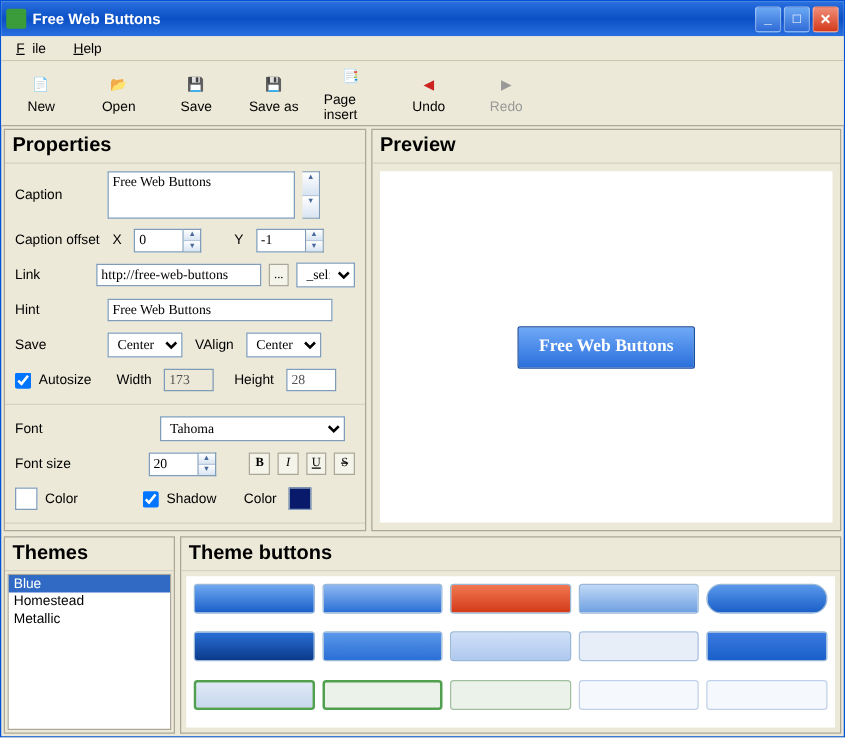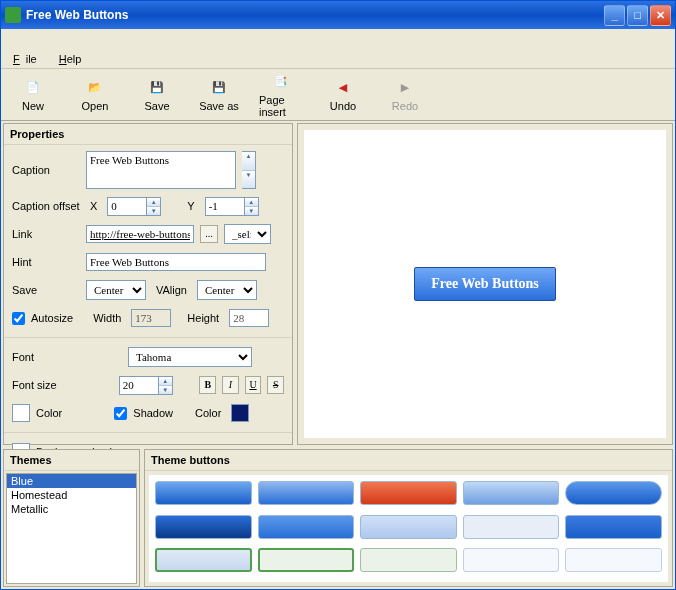--- a/index.html
+++ b/index.html
@@ -4,30 +4,30 @@
 <style>
 * { box-sizing: border-box; margin: 0; padding: 0; }
 body { font-family: Tahoma, sans-serif; font-size: 11px; background: #ece9d8; overflow: hidden; }
 .window { width: 676px; height: 590px; border: 1px solid #0053d6; display: flex; flex-direction: column; }
 .titlebar { height: 28px; background: linear-gradient(#2a70e0, #0a4fc5 50%, #2a70e0); display: flex; align-items: center; padding: 0 4px; color: white; }
 .titlebar .icon { width: 16px; height: 16px; background: #3a9c3a; border-radius: 2px; margin-right: 5px; }
 .titlebar .title { flex: 1; font-weight: bold; font-size: 12px; }
 .titlebar .btn { width: 21px; height: 21px; margin-left: 2px; border-radius: 3px; display: flex; align-items: center; justify-content: center; color: white; font-weight: bold; font-size: 11px; }
 .titlebar .min, .titlebar .max { background: linear-gradient(#6ca9f3,#2f6ad6); border: 1px solid #fff5; }
 .titlebar .close { background: linear-gradient(#f08d78,#d43a1a); border: 1px solid #fff5; }
-.menubar { height: 20px; background: #ece9d8; display: flex; align-items: center; padding: 0 6px; gap: 4px; border-bottom: 1px solid #cac6b4; margin-top: 20px; }
+.menubar { height: 20px; background: #ece9d8; display: flex; align-items: center; padding: 0 6px; gap: 4px; border-bottom: 1px solid #cac6b4; }
 .menubar span { padding: 1px 6px; cursor: default; }
 .toolbar { height: 52px; background: #ece9d8; display: flex; align-items: center; padding: 0 10px; gap: 18px; border-bottom: 1px solid #aca899; }
 .tbitem { display: flex; flex-direction: column; align-items: center; gap: 2px; width: 44px; cursor: default; }
 .tbitem.disabled { color: #999; }
 .tbicon { width: 20px; height: 20px; display: flex; align-items: center; justify-content: center; }
 .content { flex: 1; display: flex; flex-direction: column; }
 .row1 { display: flex; height: 326px; }
 .panel { background: #ece9d8; border: 1px solid #aca899; margin: 2px; display: flex; flex-direction: column; }
-.panel-title { font-weight: bold; padding: 4px 6px; border-bottom: 1px solid #d6d2c2; font-size: 11px; }
+.panel-title { font-weight: bold; padding: 4px 6px; border-bottom: 1px solid #d6d2c2; font-size: 16px; }
 .props { width: 290px; }
 .preview { flex: 1; }
 .preview-area { flex: 1; background: white; display: flex; align-items: center; justify-content: center; margin: 6px; }
 .preview-btn { background: linear-gradient(#6fa8f7,#2a6fdb); color: white; font-weight: bold; font-size: 14px; padding: 8px 16px; border: 1px solid #1a4d9e; border-radius: 2px; font-family: Tahoma; }
 .form { padding: 6px 8px; display: flex; flex-direction: column; gap: 6px; }
 .frow { display: flex; align-items: center; gap: 6px; min-height: 22px; }
 .frow label { width: 68px; }
 .frow .lab2 { width: auto; margin: 0 4px; }
 .sep { height: 1px; background: #d6d2c2; margin: 2px -8px; }
 input[type=text], textarea, select { border: 1px solid #7f9db9; font-family: Tahoma; font-size: 11px; padding: 2px 3px; background: white; }
@@ -126,21 +126,21 @@
             <div class="spinbox">
                 <input type="text" class="num" value="-1" style="">
                 <div class="spinbtns">
                   <div>▲</div>
                   <div>▼</div>
                 </div>
               </div>
           </div>
           <div class="frow">
             <label>Link</label>
-            <input type="text" style="width: 108px; text-decoration: underline;" value="http://free-web-buttons">
+            <input type="text" style="width: 132px;" value="http://free-web-buttons">
             <div class="fbtn">...</div>
             <select style="width:47px"><option>_self</option></select>
           </div>
           <div class="frow">
             <label>Hint</label>
             <input type="text" style="width: 180px;" value="Free Web Buttons">
           </div>
           <div class="frow">
             <label>Save</label>
             <select style="width:60px"><option>Center</option></select>
@@ -151,21 +151,21 @@
             <input type="checkbox" class="chk" checked="" style="">
             <span>Autosize</span>
             <span class="lab2" style="margin-left:14px">Width</span>
             <input type="text" class="num" disabled="" style="background: rgb(236, 233, 216);" value="173">
             <span class="lab2" style="margin-left:10px">Height</span>
             <input type="text" class="num" disabled="" style="background: #ffffff;" value="28">
           </div>
           <div class="sep"></div>
           <div class="frow">
             <label style="width:110px">Font</label>
-            <select style="width:124px"><option>Tahoma</option></select>
+            <select style="width:148px"><option>Tahoma</option></select>
           </div>
           <div class="frow">
             <label style="width:110px">Font size</label>
             <div class="spinbox">
                 <input type="text" class="num" value="20" style="">
                 <div class="spinbtns">
                   <div>▲</div>
                   <div>▼</div>
                 </div>
               </div>
@@ -186,20 +186,21 @@
           </div>
           <div class="sep"></div>
           <div class="frow">
             <div class="colorbox"></div>
             <span>Background color</span>
           </div>
         </div>
       </div>
 
       <div class="panel preview">
+        <div class="panel-title">Preview</div>
         <div class="preview-area">
           <div class="preview-btn">Free Web Buttons</div>
         </div>
       </div>
     </div>
 
     <div class="row2">
       <div class="panel themes">
         <div class="panel-title">Themes</div>
         <div class="themes-list" id="themes-list">

